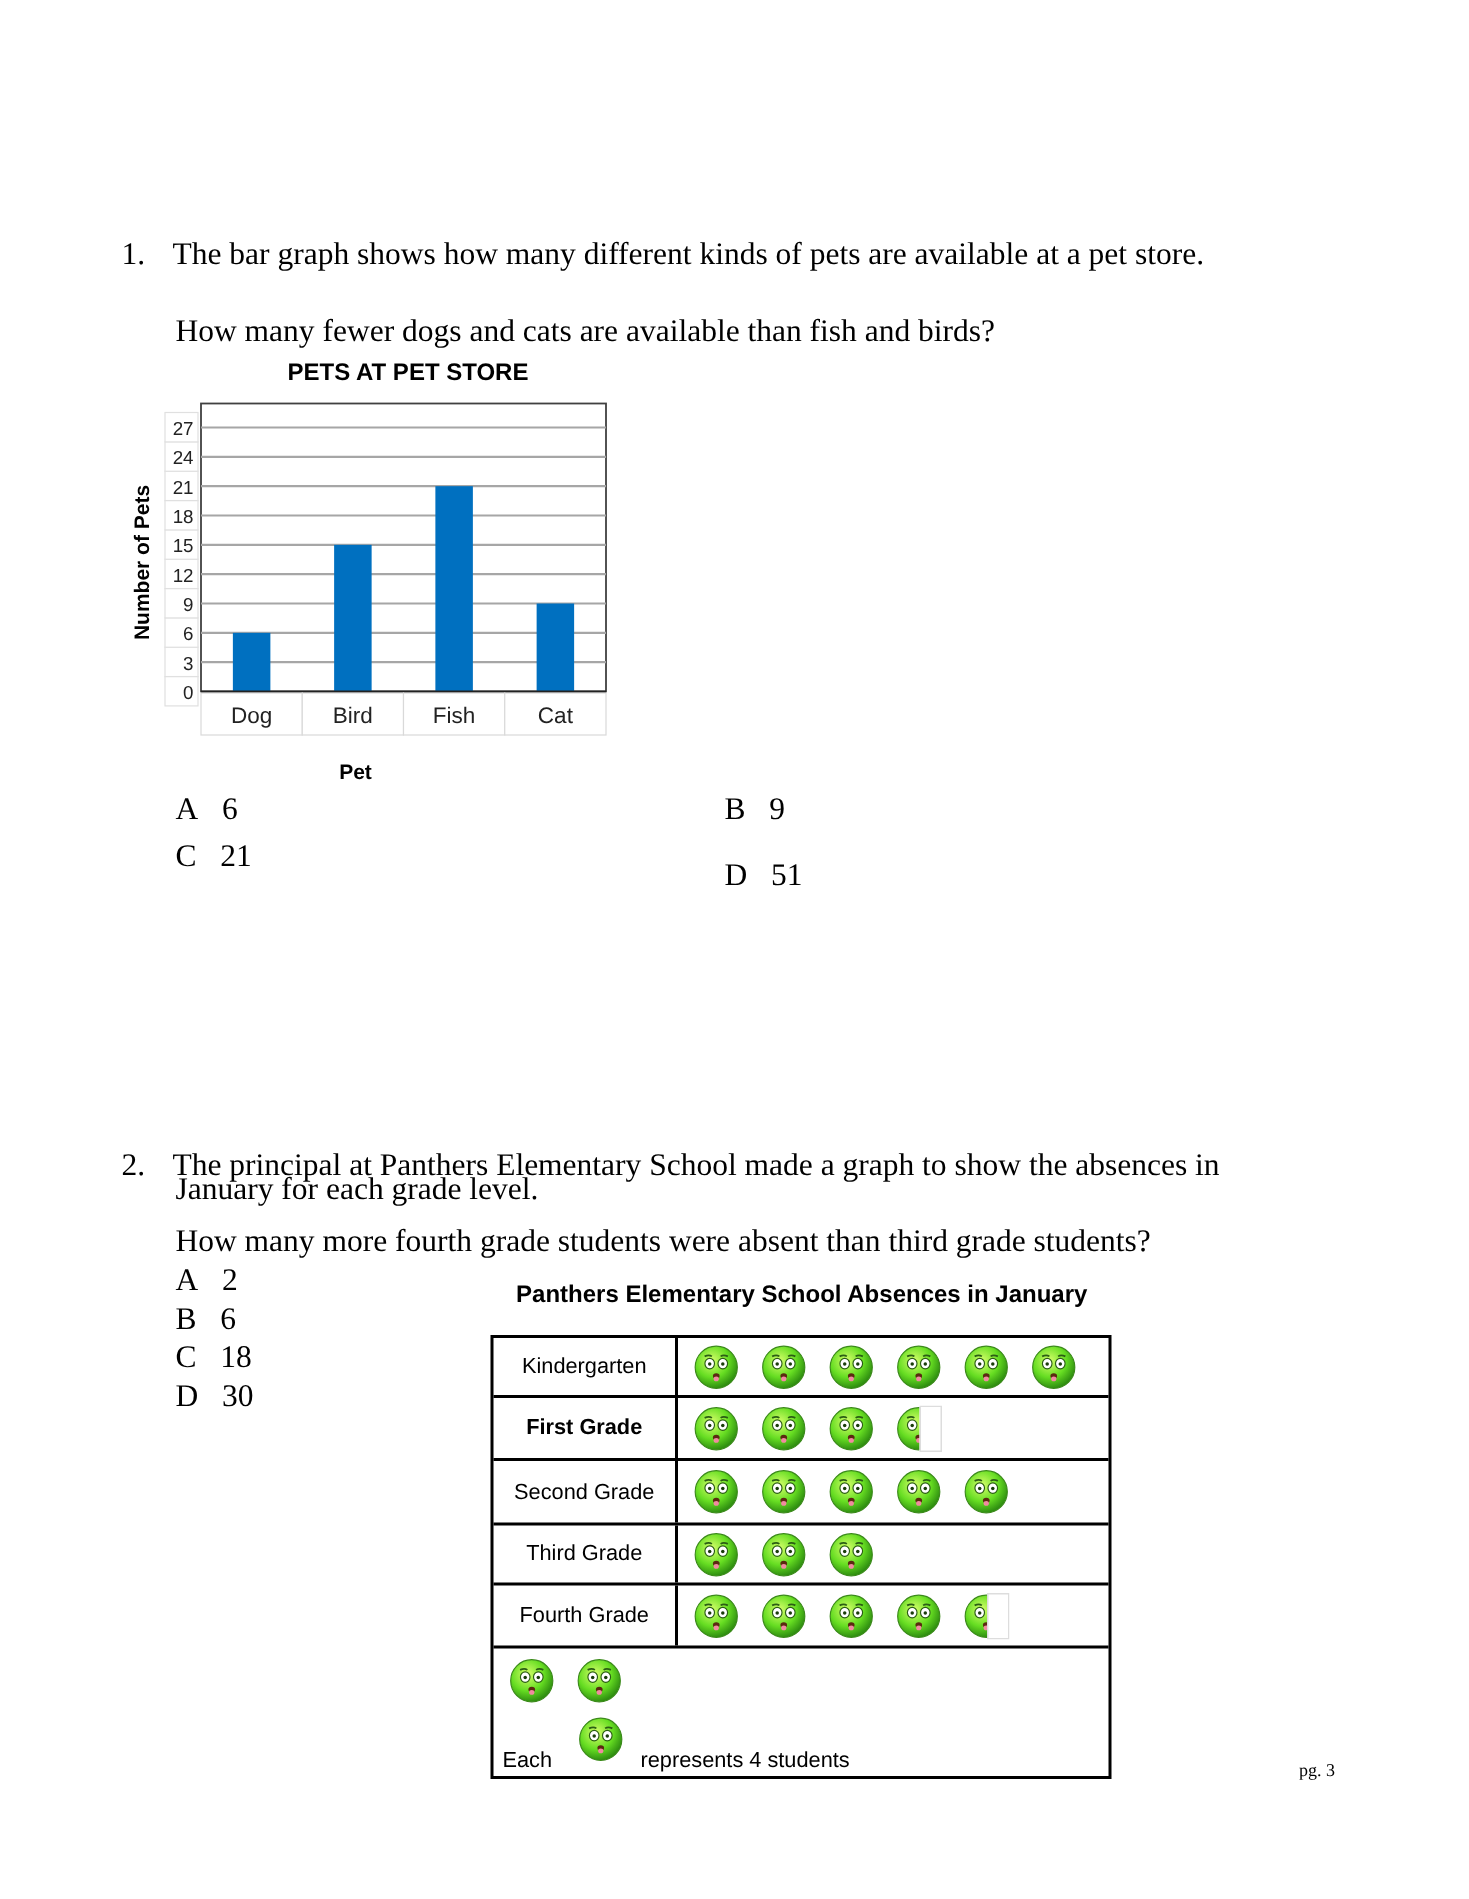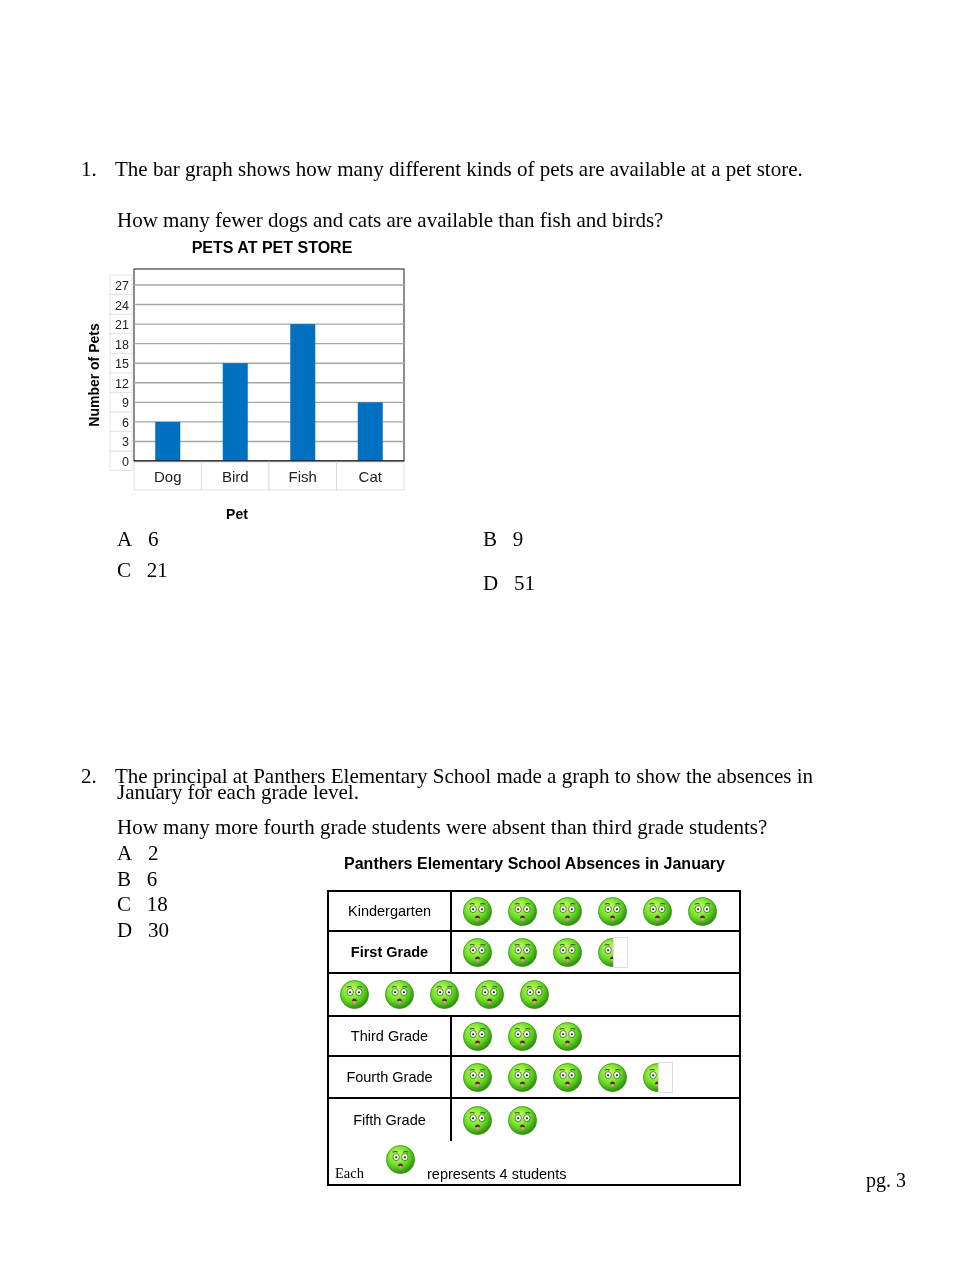--- a/index.html
+++ b/index.html
@@ -321,20 +321,21 @@
     <circle cx="11.5" cy="13.8" r="1.2" fill="#1a3d0a"></circle>
               <circle cx="20.5" cy="13.8" r="1.2" fill="#1a3d0a"></circle>
     <ellipse cx="16" cy="22" rx="2.3" ry="1.8" fill="#5a2a10"></ellipse>
     <ellipse cx="16" cy="24" rx="1.8" ry="1.6" fill="#f08aa0"></ellipse>
   </svg>
             <span class="mask" style="width:50%"></span>
           </span>
         </div>
       </div>
       <div class="prow" style="height: 43px;">
+        <div class="plabel">Second Grade</div>
         <div class="picons">
           <span class="face">
             <svg viewBox="0 0 32 32">
     <defs>
                 <radialGradient id="gf10" cx="40%" cy="35%" r="65%">
                   <stop offset="0" stop-color="#d6ff6a"></stop>
                   <stop offset="0.6" stop-color="#66dd22"></stop>
                   <stop offset="1" stop-color="#2f8f10"></stop>
                 </radialGradient>
               </defs>
@@ -596,21 +597,20 @@
     <circle cx="11.5" cy="13.8" r="1.2" fill="#1a3d0a"></circle>
               <circle cx="20.5" cy="13.8" r="1.2" fill="#1a3d0a"></circle>
     <ellipse cx="16" cy="22" rx="2.3" ry="1.8" fill="#5a2a10"></ellipse>
     <ellipse cx="16" cy="24" rx="1.8" ry="1.6" fill="#f08aa0"></ellipse>
   </svg>
             <span class="mask" style="width:50%"></span>
           </span>
         </div>
       </div>
       <div class="prow" style="height: 42px;">
-        <div class="plabel">Fifth Grade</div>
         <div class="picons">
           <span class="face">
             <svg viewBox="0 0 32 32">
     <defs>
                 <radialGradient id="gf23" cx="40%" cy="35%" r="65%">
                   <stop offset="0" stop-color="#d6ff6a"></stop>
                   <stop offset="0.6" stop-color="#66dd22"></stop>
                   <stop offset="1" stop-color="#2f8f10"></stop>
                 </radialGradient>
               </defs>
@@ -642,21 +642,21 @@
     <circle cx="11.5" cy="13.8" r="1.2" fill="#1a3d0a"></circle>
               <circle cx="20.5" cy="13.8" r="1.2" fill="#1a3d0a"></circle>
     <ellipse cx="16" cy="22" rx="2.3" ry="1.8" fill="#5a2a10"></ellipse>
     <ellipse cx="16" cy="24" rx="1.8" ry="1.6" fill="#f08aa0"></ellipse>
   </svg>
           </span>
         </div>
       </div>
     </div>
   <div class="key-row">
-    <span class="key-text" style="left:6px;font-family:Liberation Serif, serif;">Each</span>
+    <span class="key-text" style="left:6px;">Each</span>
     <span class="face" style="position:absolute; left:56px; top:3px;" id="key-face">
         <svg viewBox="0 0 32 32">
     <defs>
             <radialGradient id="gf25" cx="40%" cy="35%" r="65%">
               <stop offset="0" stop-color="#d6ff6a"></stop>
               <stop offset="0.6" stop-color="#66dd22"></stop>
               <stop offset="1" stop-color="#2f8f10"></stop>
             </radialGradient>
           </defs>
     <circle cx="16" cy="16" r="14.5" fill="url(#gf25)" stroke="#3b8a1a" stroke-width="0.8"></circle>
@@ -667,13 +667,13 @@
     <circle cx="11.5" cy="13.8" r="1.2" fill="#1a3d0a"></circle>
           <circle cx="20.5" cy="13.8" r="1.2" fill="#1a3d0a"></circle>
     <ellipse cx="16" cy="22" rx="2.3" ry="1.8" fill="#5a2a10"></ellipse>
     <ellipse cx="16" cy="24" rx="1.8" ry="1.6" fill="#f08aa0"></ellipse>
   </svg>
       </span>
     <span class="key-text" style="left:98px;">represents 4 students</span>
   </div>
 </div>
 
-<div class="abs serif" style="left:866px; top:1167px; font-size:20px;">pg. 3</div>
+<div class="abs serif" style="left:866px; top:1167px; font-size:12px;">pg. 3</div>
 
 </body></html>

